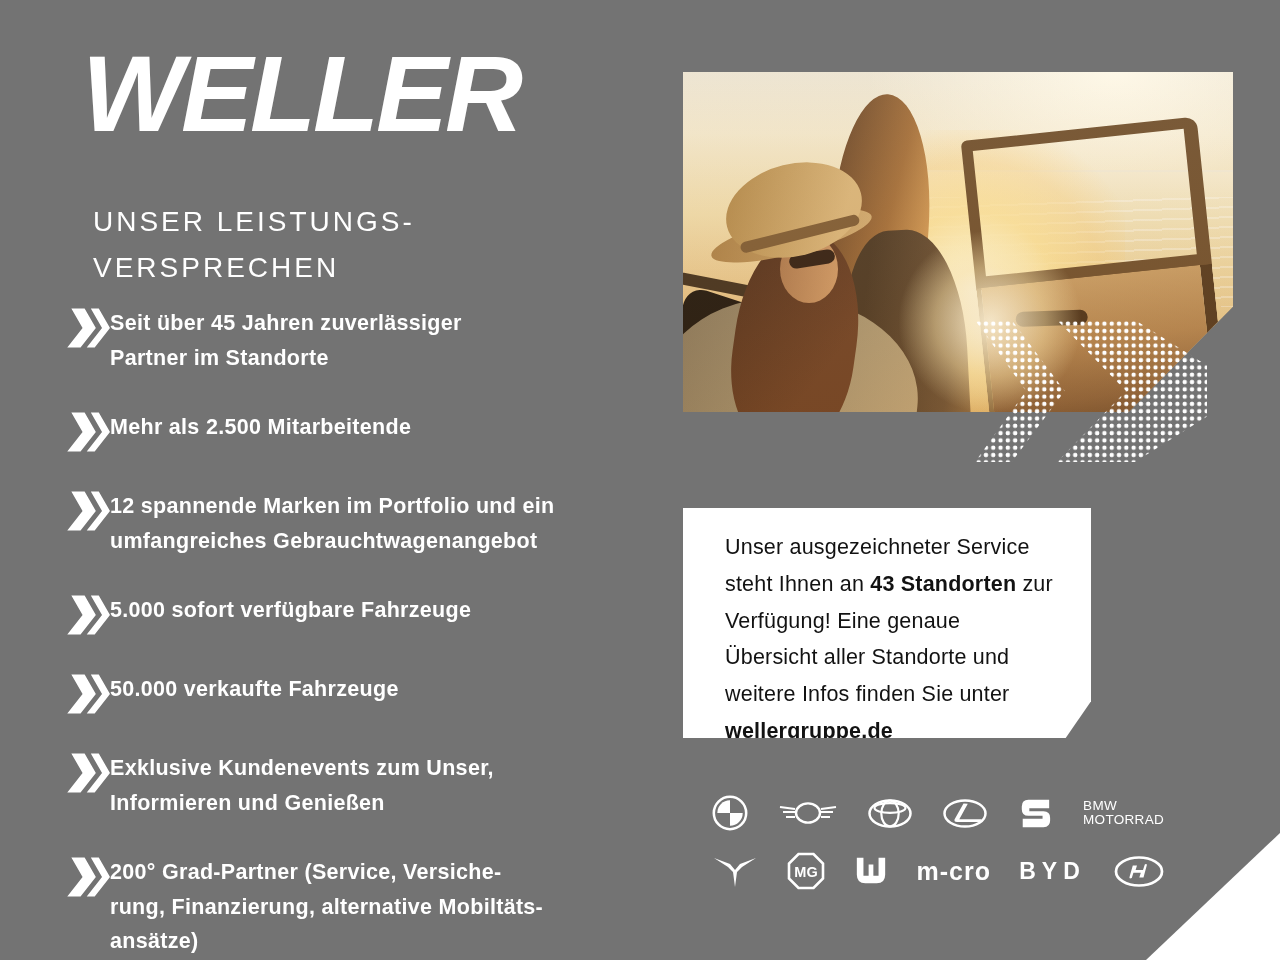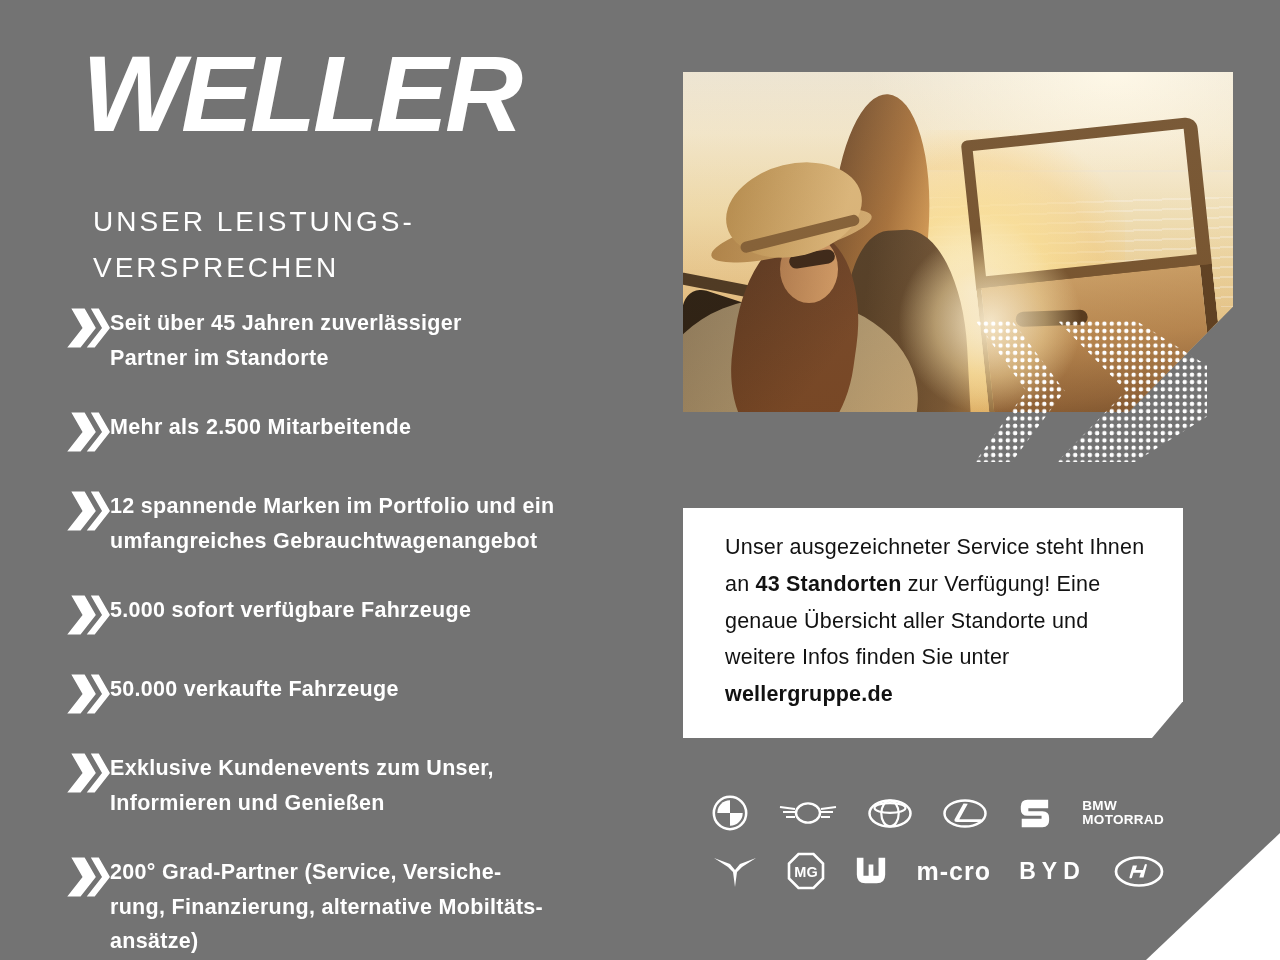--- a/index.html
+++ b/index.html
@@ -89,34 +89,34 @@
   .dot-chevron {
     position:absolute; top:0; height:142px;
     background-image:radial-gradient(circle, #ffffff 1.9px, rgba(255,255,255,0) 2.5px);
     background-size:7.3px 7.3px;
   }
   .dot-chevron.small { left:0; width:102px; clip-path:polygon(0 0,36% 0,88% 50%,36% 100%,0 100%,50% 50%); }
   .dot-chevron.big { left:82px; width:150px; clip-path:polygon(0 0,52% 0,100% 32%,100% 68%,52% 100%,0 100%,46% 50%); }
 
   
   .service-box {
-    position:absolute; left:683px; top:508px; width:500px; height:230px; box-sizing:border-box;
+    position:absolute; left:683px; top:508px; width:408px; height:230px; box-sizing:border-box;
     background:#ffffff; color:#121212;
     clip-path:polygon(0 0,100% 0,100% 84%,93.8% 100%,0 100%);
     padding:21px 34px 0 42px;
   }
   .service-text { margin:0; font-size:21.5px; line-height:36.8px; font-weight:400; letter-spacing:0.2px; }
   .service-text strong { font-weight:800; }
 
   
   .brand-rows { position:absolute; left:712px; top:787px; width:452px; z-index:5; }
   .brand-row { display:flex; align-items:center; justify-content:space-between; height:52px; }
   .brand-row + .brand-row { margin-top:4px; height:56px; }
   .brand { display:flex; align-items:center; justify-content:center; }
-  .bmw-motorrad-text { font-size:13.5px; font-weight:700; line-height:14px; letter-spacing:0.3px; }
+  .bmw-motorrad-text { font-size:13.5px; font-weight:400; line-height:14px; letter-spacing:0.3px; }
   .micro-text { font-size:25px; font-weight:700; letter-spacing:1px; }
   .byd-text { font-size:23px; font-weight:700; letter-spacing:6px; }
 
   
   .corner-triangle { position:absolute; left:1146px; top:833px; width:134px; height:127px;
     background:#ffffff; clip-path:polygon(100% 0,100% 100%,0 100%); z-index:13; }
 </style>
 </head>
 <body>
 

